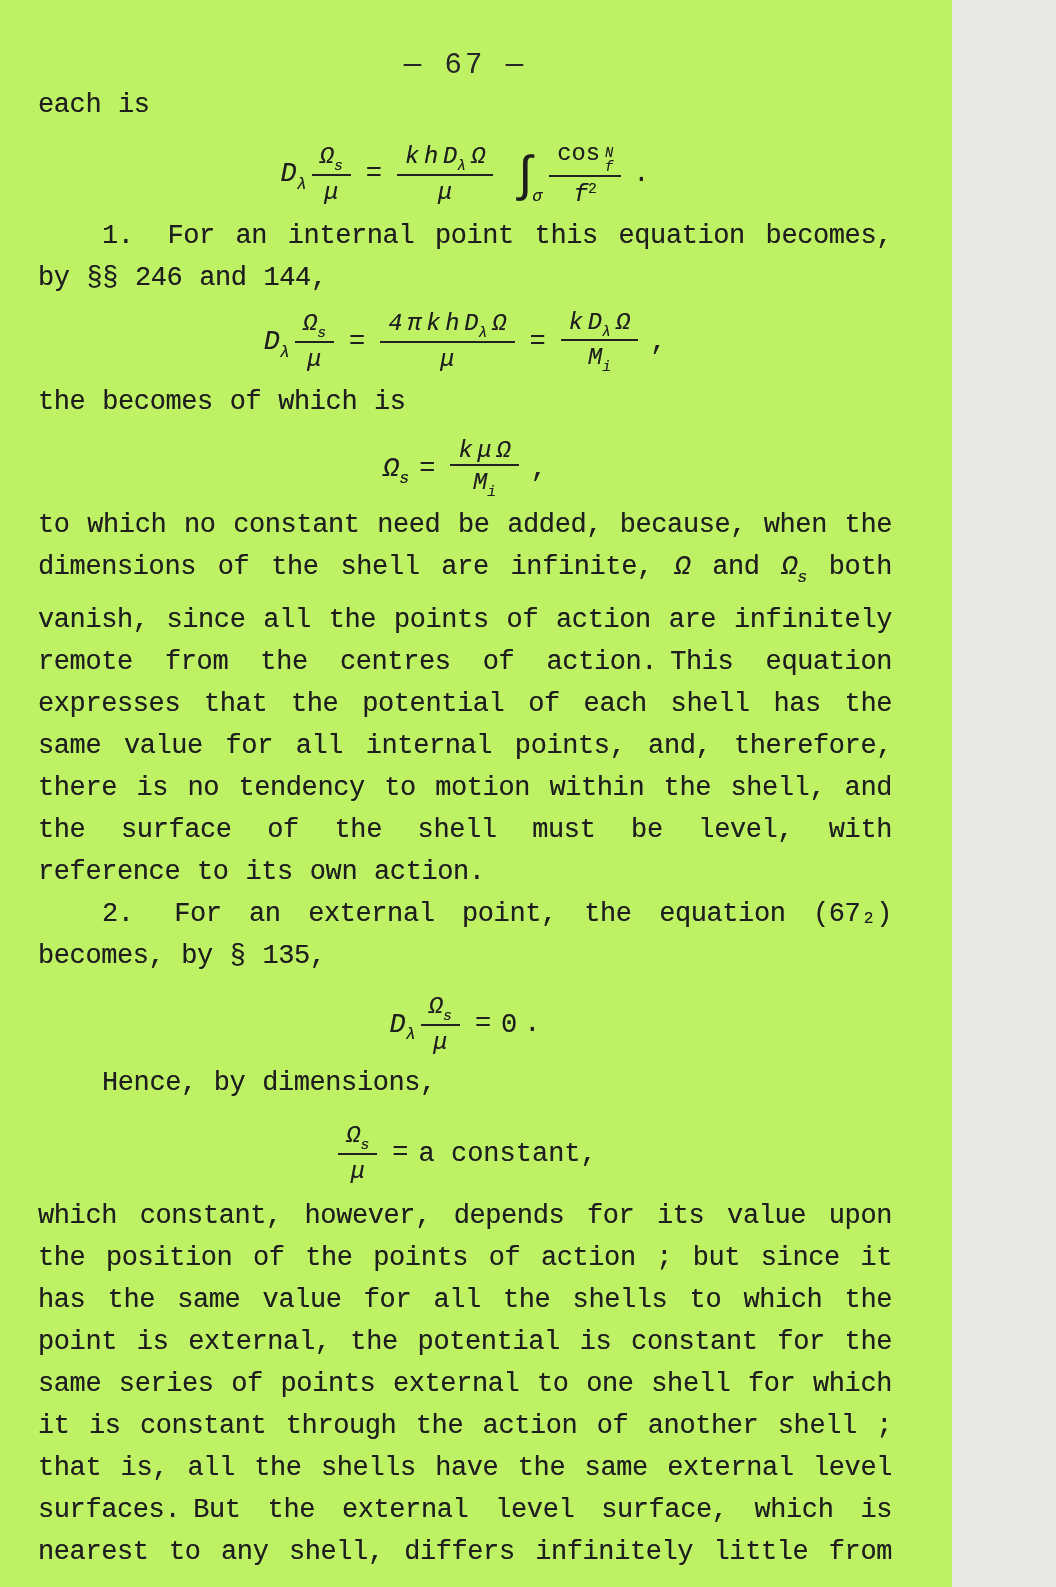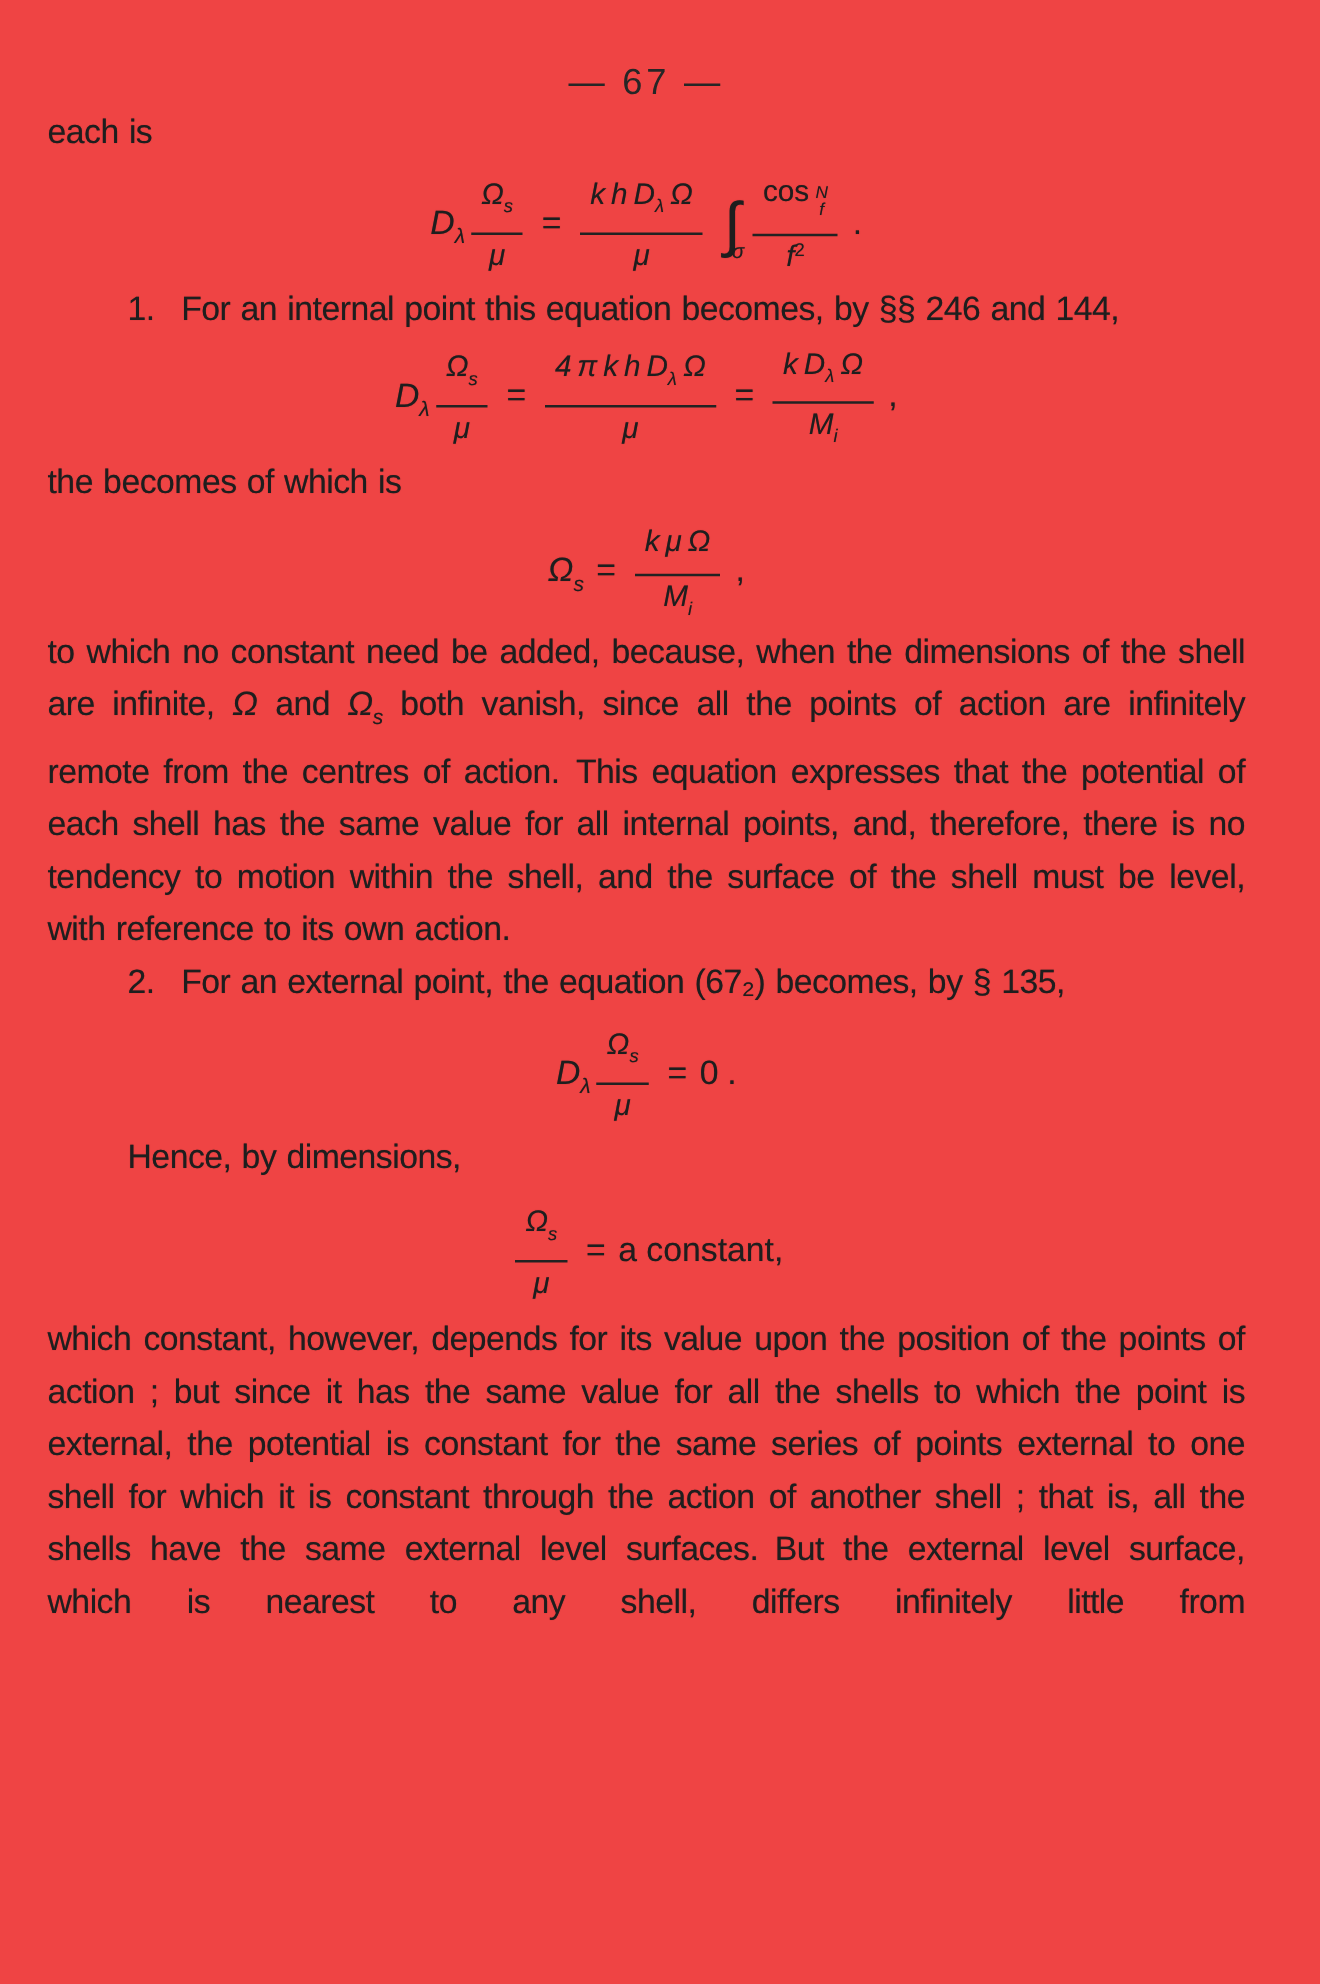--- a/index.html
+++ b/index.html
@@ -1,19 +1,19 @@
 <!DOCTYPE html>
 <html><head>
 <meta charset="utf-8">
 <style>
   html,body{margin:0;padding:0;background:#e8e7e3;}
   .page{
-    width:1056px;height:1587px;position:relative;overflow:hidden;
-    background:#ef4444;
-    font-family:Liberation Sans, sans-serif;
+    width:952px;height:1587px;position:relative;overflow:hidden;
+    background:#bef264;
+    font-family:Liberation Mono, monospace;
     color:#1e1e1e;
   }
   .content{position:relative;z-index:2;padding:48px 60px 0 38px;}
   .pagenum{
     text-align:center;font-size:29px;letter-spacing:3px;line-height:36px;
     color:#262626;
   }
   p.body{
     font-size:27px;line-height:42px;margin:0;
     text-align:justify;letter-spacing:-0.015em;word-spacing:0.04em;
@@ -21,21 +21,21 @@
   }
   p.last-just{text-align-last:justify;}
   .indent{text-indent:64px;}
   
   .eq{
     text-align:center;font-size:27px;line-height:1.1;
     text-shadow:0 0 0.6px rgba(25,25,25,0.5);
     white-space:nowrap;
   }
   .eq .frac{display:inline-block;vertical-align:middle;text-align:center;margin:0 5px;}
-  .eq .num{display:block;padding:1px 8px 12px;border-bottom:2px solid #222;font-size:0.88em;}
+  .eq .num{display:block;padding:1px 8px 0;border-bottom:2px solid #222;font-size:0.88em;}
   .eq .den{display:block;padding-top:4px;font-size:0.88em;}
   .rel{margin:0 10px;}
   .it{font-style:italic;}
   .rm{font-style:normal;}
   .sub{font-size:0.62em;font-style:italic;vertical-align:-0.45em;}
   .sup{font-size:0.62em;vertical-align:0.55em;}
   .tok{margin-left:5px;}
   .int{font-size:1.8em;font-style:normal;vertical-align:-0.18em;margin-left:12px;}
   .int-sub{font-size:0.6em;font-style:italic;vertical-align:-1.2em;margin:0 2px 0 -7px;}
   .nf{display:inline-flex;flex-direction:column;align-items:center;line-height:1.02;

